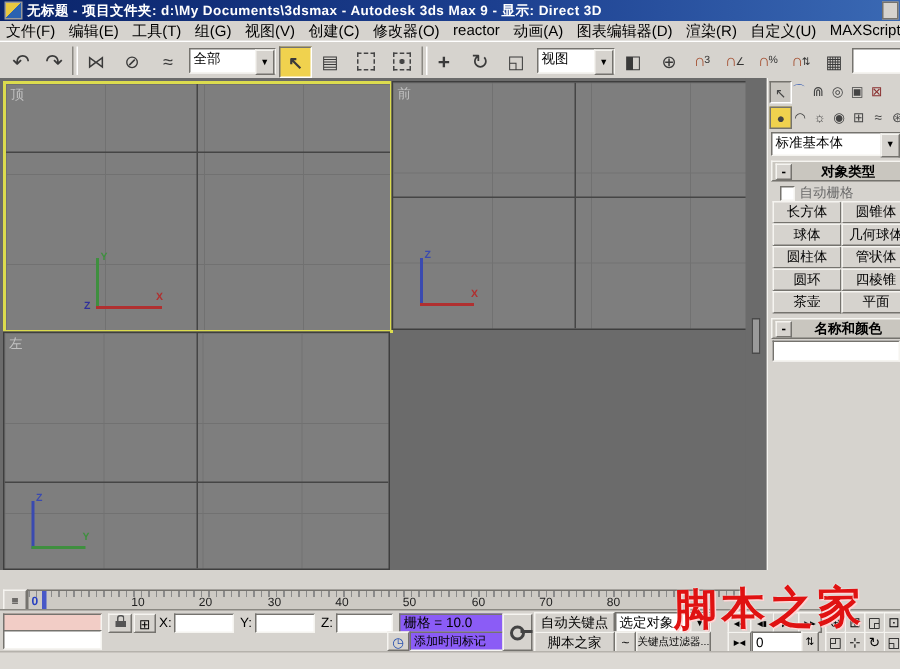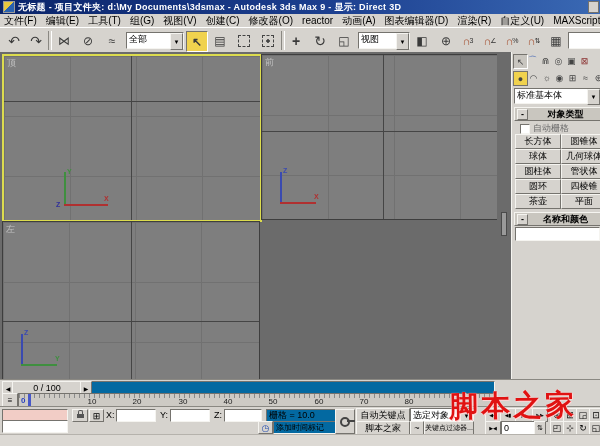--- a/index.html
+++ b/index.html
@@ -3,21 +3,21 @@
 <meta charset="utf-8">
 <style>
   html,body{margin:0;padding:0;background:#555;}
   #app{position:relative;width:600px;height:446px;background:#d6d3ce;overflow:hidden;
        font-family:"Liberation Sans",sans-serif;font-size:10px;color:#000;}
   .abs{position:absolute;}
   .raised{background:#d6d3ce;border-top:1px solid #f5f4f0;border-left:1px solid #f5f4f0;
           border-right:1px solid #75736e;border-bottom:1px solid #75736e;}
   .sunken{background:#fff;border-top:1px solid #75736e;border-left:1px solid #75736e;
           border-right:1px solid #f5f4f0;border-bottom:1px solid #f5f4f0;}
-  .sunkeng{background:#0369a1;border-top:1px solid #75736e;border-left:1px solid #75736e;
+  .sunkeng{background:#8b5cf6;border-top:1px solid #75736e;border-left:1px solid #75736e;
           border-right:1px solid #f5f4f0;border-bottom:1px solid #f5f4f0;}
   .pressed{background:#c8c5bf;border-top:1px solid #75736e;border-left:1px solid #75736e;
           border-right:1px solid #fff;border-bottom:1px solid #fff;}
   .ctr{display:flex;align-items:center;justify-content:center;}
   .tbtn{width:20px;height:19px;font-size:12px;color:#3a3a3a;}
   .sep{width:2px;height:19px;border-left:1px solid #8a8882;border-right:1px solid #fff;}
   .titlebar{left:0;top:0;width:600px;height:14px;
             background:linear-gradient(90deg,#0a246a 0%,#1c3f8f 55%,#3a69b4 100%);
             color:#fff;display:flex;align-items:center;}
   .title-text{font-size:9px;font-weight:bold;white-space:nowrap;letter-spacing:.3px;}
@@ -230,26 +230,20 @@
     </div>
     <div class="abs sunken" style="left:3px;top:175px;width:83px;height:12px;">
       <input class="inp" value="" style="">
     </div>
   </div>
 
   <div class="abs" style="left:497px;top:52px;width:14px;height:328px;background:#6b6b6b;">
     <div style="position:absolute;left:4px;top:160px;width:4px;height:22px;background:#9a9a9a;border:1px solid #4a4a4a;"></div>
   </div>
 
-  <div class="abs" style="left:0;top:379px;width:600px;height:14px;border-top:1px solid #8a8882;">
-    <div class="abs sunkeng" style="left:2px;top:1px;width:491px;height:12px;"></div>
-    <div class="abs raised ctr" style="left:2px;top:1px;width:10px;height:12px;font-size:6px;">◀</div>
-    <div class="abs raised ctr" style="left:12px;top:1px;width:68px;height:12px;font-size:9px;">0 / 100</div>
-    <div class="abs raised ctr" style="left:80px;top:1px;width:10px;height:12px;font-size:6px;">▶</div>
-  </div>
 
   <div class="abs" style="left:0;top:393px;width:600px;height:13px;">
     <div class="abs raised ctr" style="left:2px;top:0px;width:14px;height:12px;font-size:8px;">≡</div>
     <div class="abs sunkeng" style="left:18px;top:0px;width:474px;height:12px;background:#cdcac4;">
       <div class="ruler-ticks"></div>
       <div style="position:absolute;left:9px;top:0;width:3px;height:12px;background:#4858c8;"></div>
       <span style="position:absolute;left:2px;top:2px;font-size:8px;font-weight:bold;color:#2840c0;">0</span>
       <span class="ticklbl" style="left:73px;">10</span>
       <span class="ticklbl" style="left:118px;">20</span>
       <span class="ticklbl" style="left:164px;">30</span>

